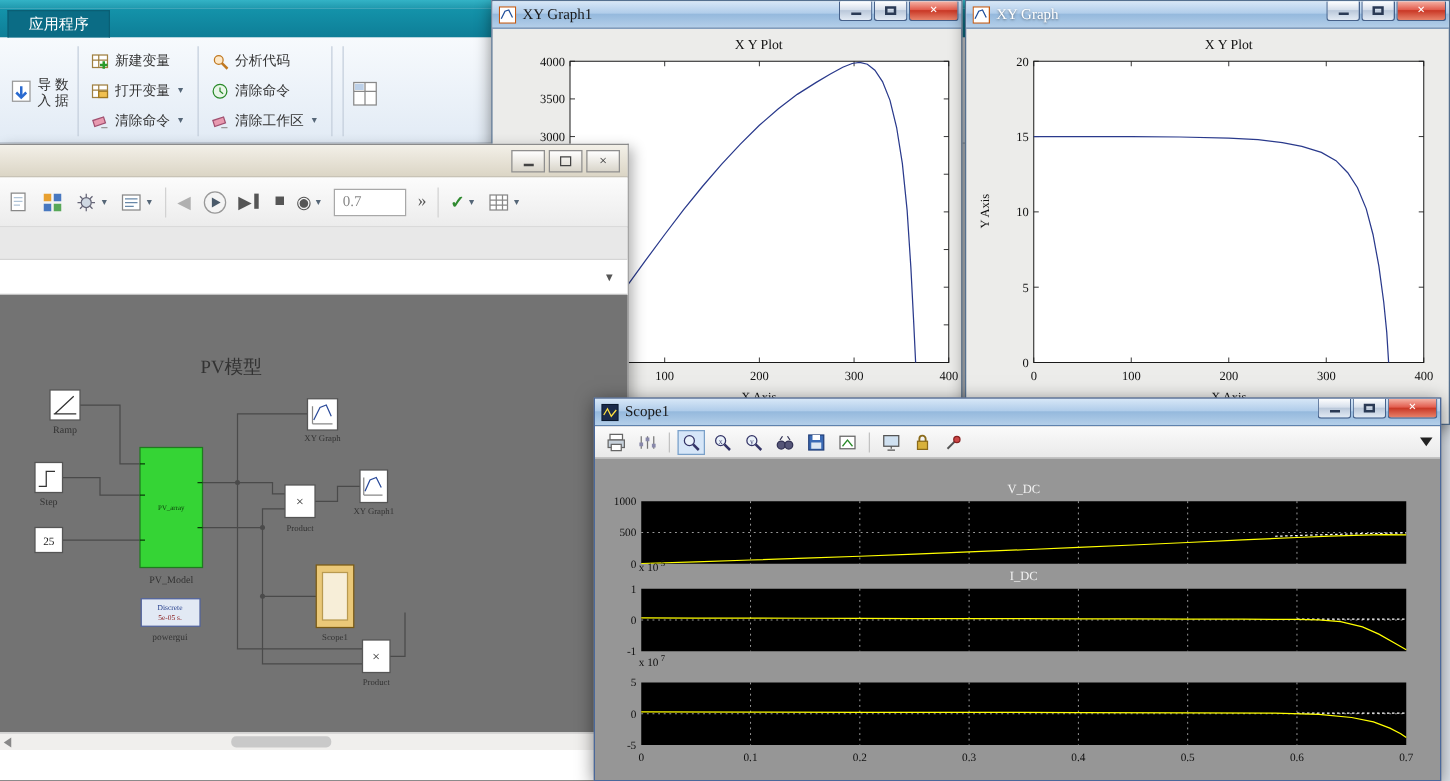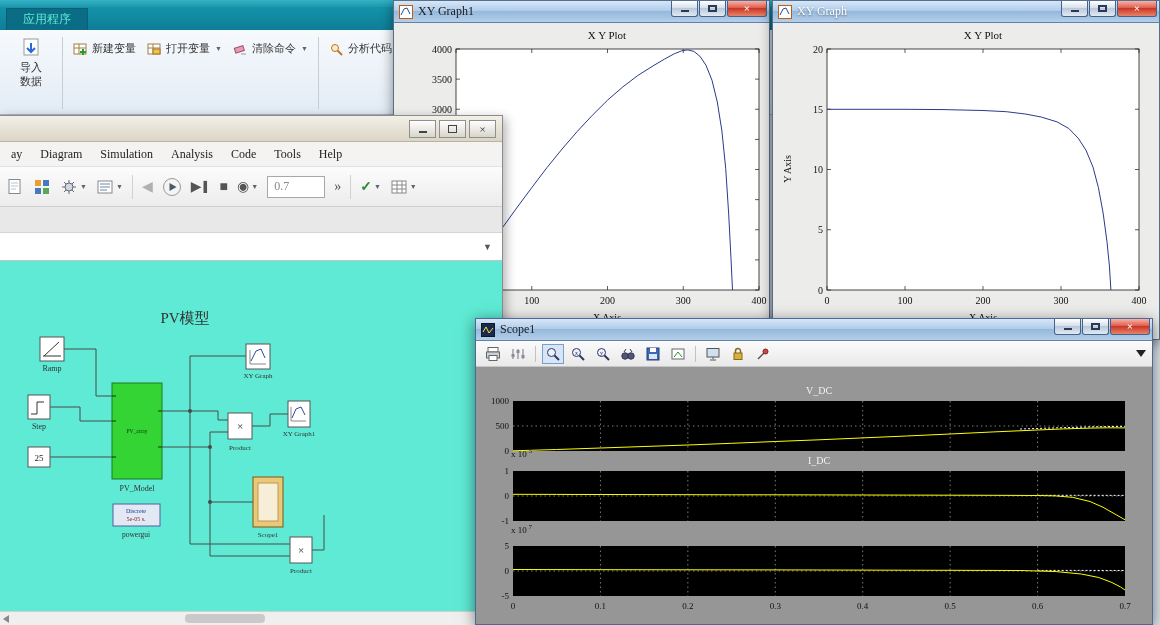--- a/index.html
+++ b/index.html
@@ -6,27 +6,27 @@
 html,body{width:1160px;height:625px;overflow:hidden;background:#c8ccd0;
   font-family:"Liberation Sans","DejaVu Sans",sans-serif;}
 #screen{position:relative;width:1160px;height:625px;}
 svg{font-family:inherit;display:block;}
 .window{position:absolute;font-family:Liberation Serif, serif;}
 
 
 #matlab{position:absolute;inset:0;background:#dde3ea;z-index:0;}
 .ml-strip{height:7px;background:linear-gradient(#33b3c6,#1f97ac);}
 .ml-tabs{height:23px;background:linear-gradient(#1493aa,#0e7e97);display:flex;align-items:flex-end;padding-left:6px;}
-.ml-tab{height:22px;padding:0 16px;display:flex;align-items:center;color:#5eead4;font-size:12px;
+.ml-tab{height:22px;padding:0 16px;display:flex;align-items:center;color:#ffffff;font-size:12px;
   background:#0b6c85;border:1px solid #0a5f75;border-bottom:none;cursor:default;}
 .ribbon{height:85px;background:linear-gradient(#f7fafd,#e2ebf5);border-bottom:1px solid #a9b6c4;
   display:flex;align-items:stretch;padding:4px 2px 2px 6px;gap:4px;}
-.rb-big{width:50px;display:flex;flex-direction:column;align-items:center;padding-top:4px;gap:1px;
+.rb-big{width:50px;display:flex;flex-direction:row;align-items:center;padding-top:4px;gap:1px;
   font-size:11px;color:#333;text-align:center;line-height:13px;cursor:default;}
-.rb-col{display:flex;flex-direction:row;padding-top:4px;gap:3px;}
+.rb-col{display:flex;flex-direction:column;padding-top:4px;gap:3px;}
 .rb-small{display:flex;align-items:center;gap:5px;font-size:11px;color:#333;height:21px;padding:0 4px;cursor:default;}
 .rb-sep{width:1px;background:#c4cedb;margin:3px 2px;}
 .caret{font-size:7px;color:#567;}
 .rbi,.rbi-s{display:flex;align-items:center;justify-content:center;}
 
 
 .figwin{background:#ececea;border:1px solid #55708f;box-shadow:0 3px 12px rgba(0,0,0,.45);}
 .fig-titlebar{height:22px;display:flex;align-items:center;padding:0 2px 0 5px;gap:5px;
   background:linear-gradient(#d7e7f7,#b1cdea 45%,#95b9dd 50%,#b4cfe9);border-bottom:1px solid #5f82ad;}
 .fig-title{font-size:12px;color:#1a1a1a;white-space:nowrap;}
@@ -61,21 +61,21 @@
 .tb-btn{display:flex;align-items:center;gap:2px;cursor:default;}
 .tb-btn.dim{color:#b0b0b0;}
 .tb-btn.green{color:#2f8a2f;font-weight:bold;}
 .tb-sep{width:1px;height:24px;background:#d2d2d2;}
 .sim-time{width:58px;height:22px;border:1px solid #a8a8a8;font-size:12px;color:#888;padding-left:6px;
   font-family:inherit;background:#fff;}
 .sl-strip{height:26px;background:#e8e8e8;border-bottom:1px solid #d5d5d5;}
 .sl-crumb{height:28px;background:#fff;border-bottom:1px solid #c2c2c2;display:flex;align-items:center;
   justify-content:flex-end;padding:0 10px;}
 .crumb-caret{font-size:9px;color:#555;}
-.sl-canvas{position:relative;height:350px;background:#5eead4;overflow:hidden;}
+.sl-canvas{position:relative;height:350px;background:#737373;overflow:hidden;}
 .sl-hscroll{height:14px;background:#f0efed;border-top:1px solid #d0d0d0;position:relative;}
 .hs-arrow{position:absolute;left:3px;top:3px;width:0;height:0;border-top:4px solid transparent;
   border-bottom:4px solid transparent;border-right:6px solid #888;}
 .hs-thumb{position:absolute;left:185px;top:2px;width:80px;height:9px;background:#c9c9c9;border-radius:4px;}
 
 
 #scopewin{left:475px;top:318px;width:678px;height:307px;z-index:30;background:#969696;
   border:1px solid #4a689a;box-shadow:0 3px 14px rgba(0,0,0,.5);}
 .scope-toolbar{height:26px;background:linear-gradient(#fbfbfb,#e9e9e9);border-bottom:1px solid #c6c6c6;
   display:flex;align-items:center;padding:0 6px;gap:3px;}
@@ -327,29 +327,20 @@
       <span class="cls-btn">
           <span class="cg-min"></span>
         </span>
       <span class="cls-btn">
           <span class="cg-max"></span>
         </span>
       <span class="cls-btn">
           <span>×</span>
         </span>
     </div>
-    <div class="sl-menubar">
-      <span class="sl-menu-item">ay</span>
-      <span class="sl-menu-item">Diagram</span>
-      <span class="sl-menu-item">Simulation</span>
-      <span class="sl-menu-item">Analysis</span>
-      <span class="sl-menu-item">Code</span>
-      <span class="sl-menu-item">Tools</span>
-      <span class="sl-menu-item">Help</span>
-    </div>
     <div class="sl-toolbar">
       <span class="tb-btn">
           <svg width="18" height="18">
             <rect x="3" y="1.5" width="11" height="14" fill="#fff" stroke="#888"></rect>
             <path d="M5 5h7M5 8h7M5 11h5" stroke="#b0c4d8"></path>
           </svg>
         </span>
       <span class="tb-btn">
           <svg width="18" height="18">
             <rect x="2" y="2" width="6" height="6" fill="#e8a030"></rect>

